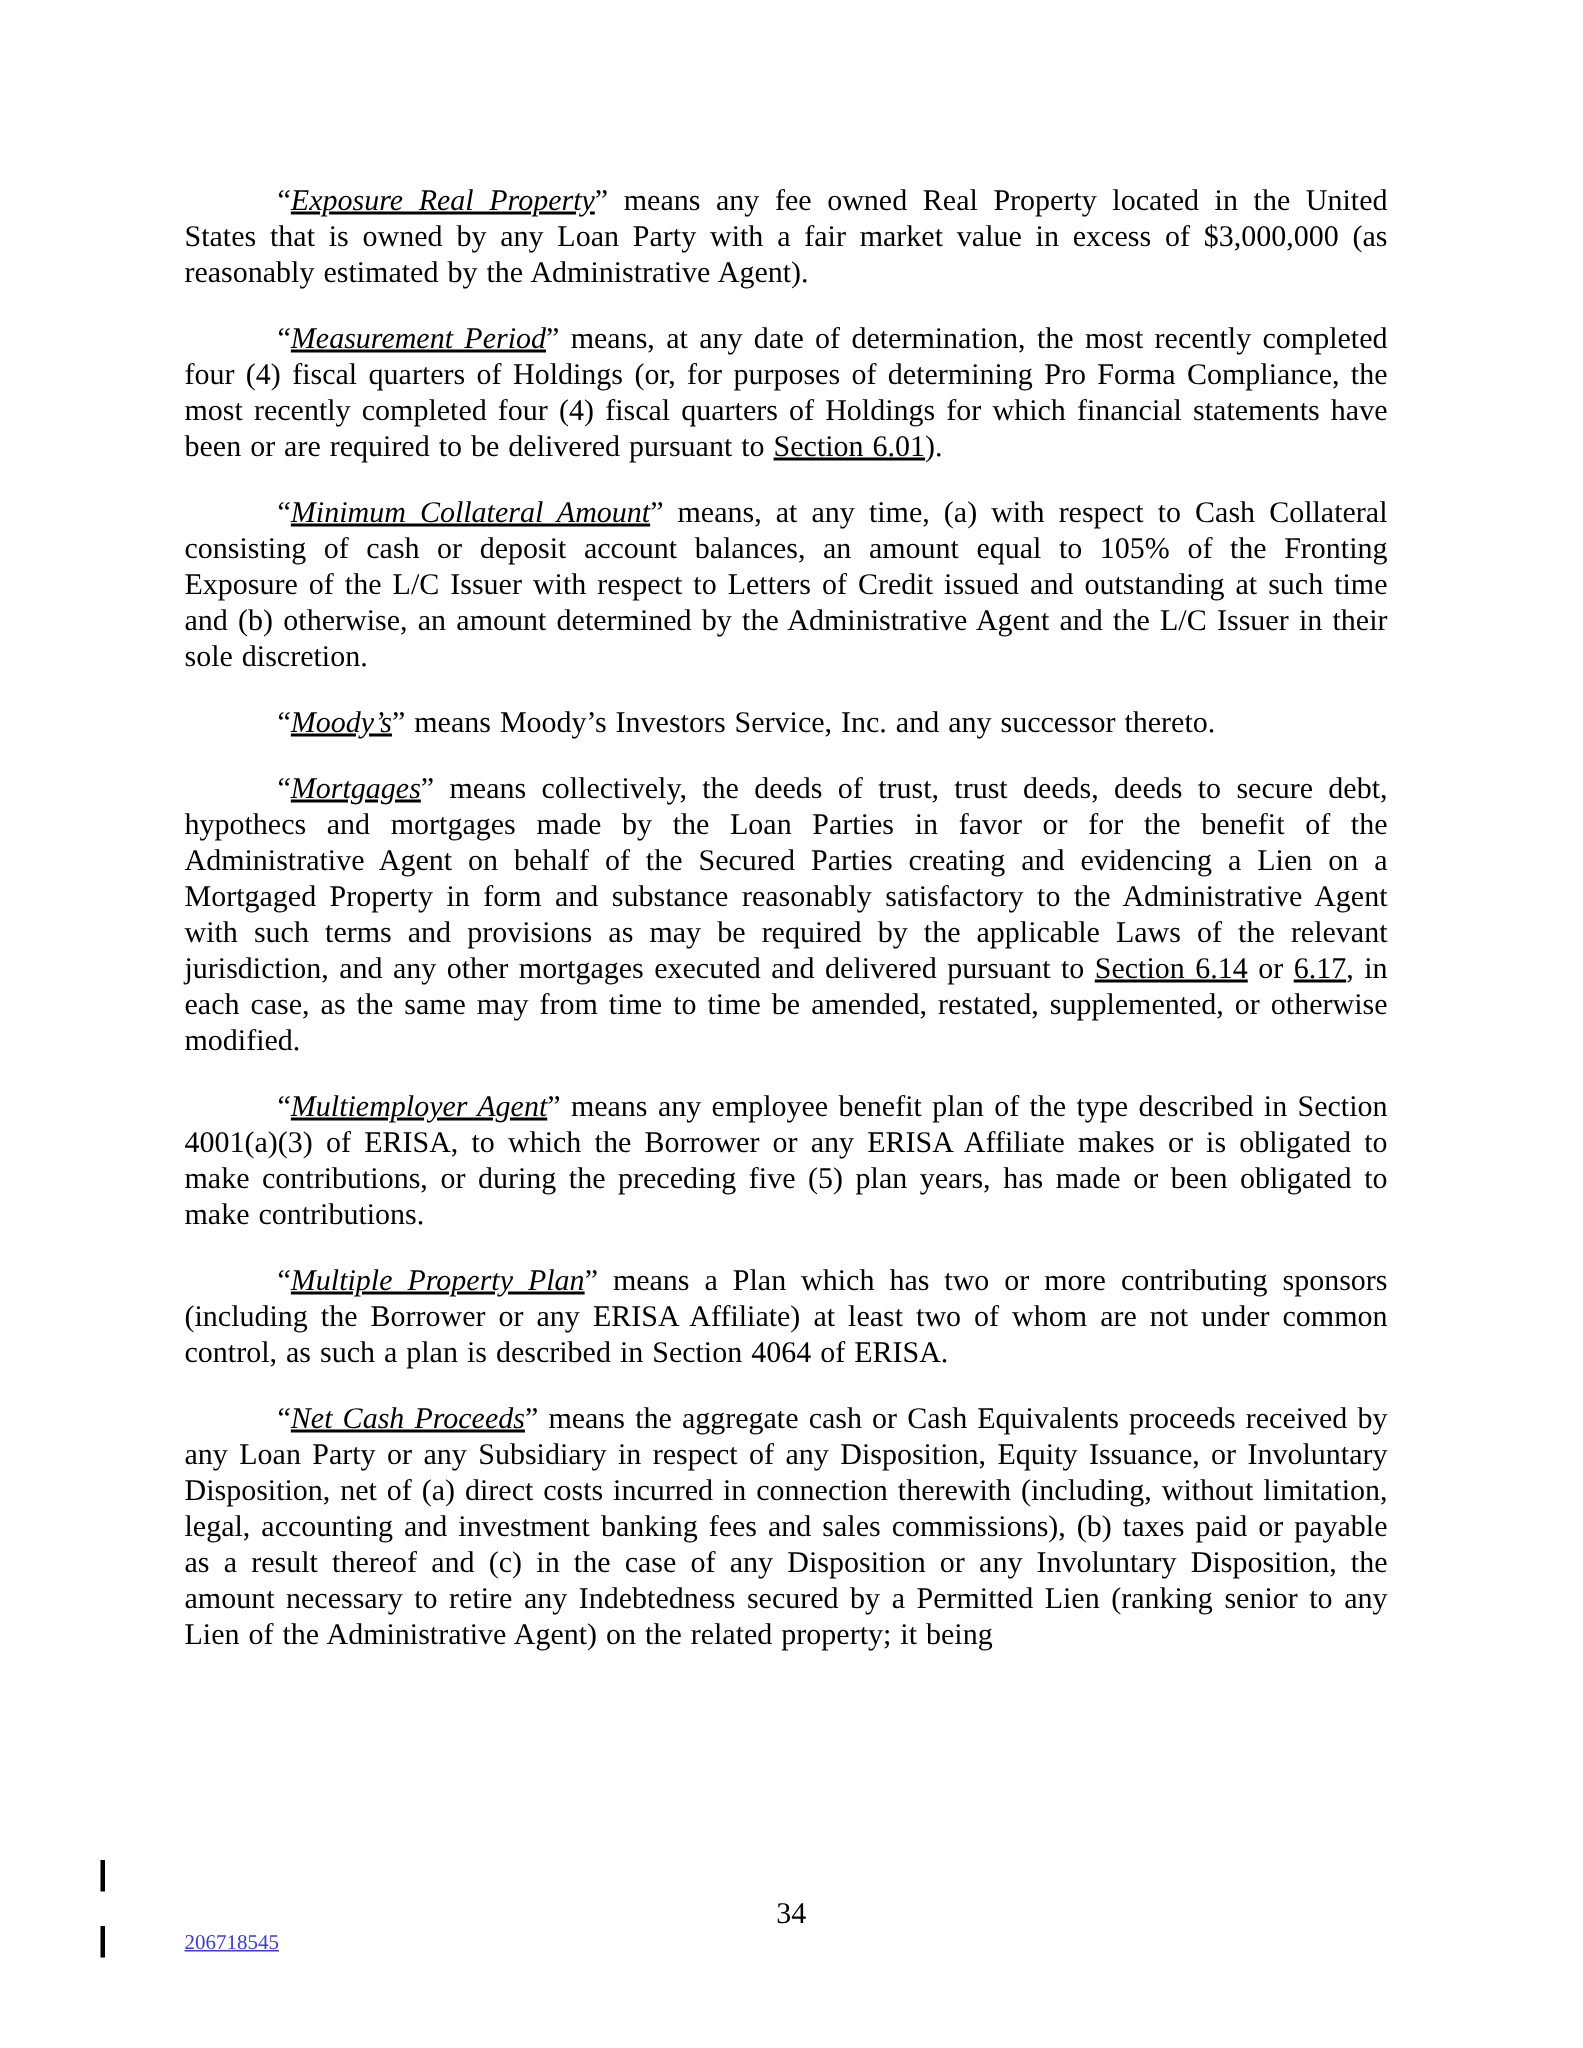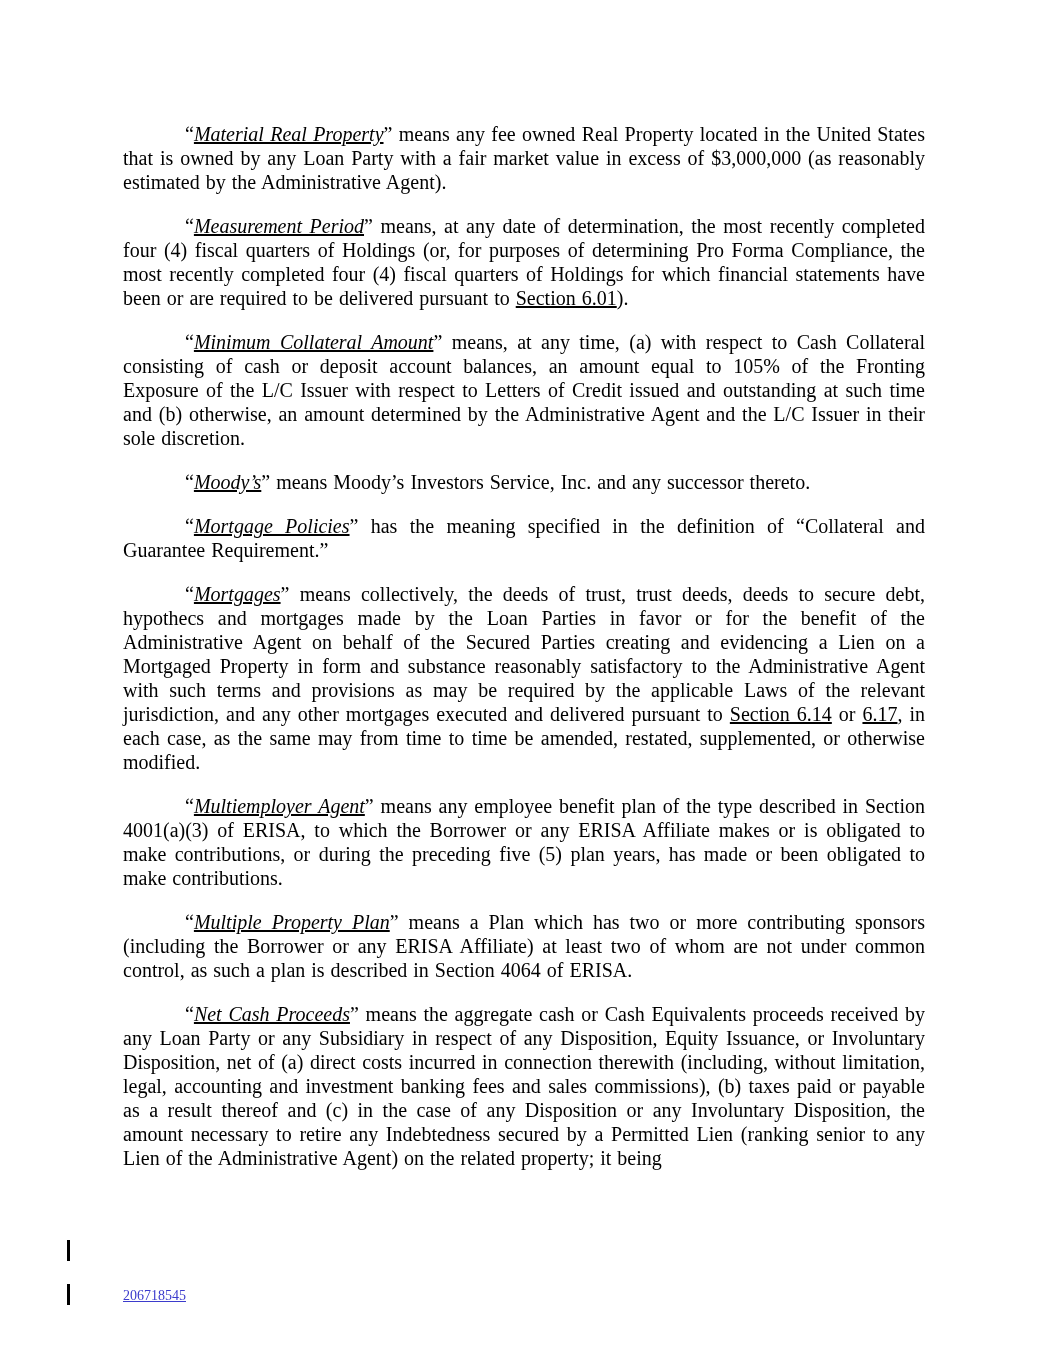--- a/index.html
+++ b/index.html
@@ -65,31 +65,31 @@
   .change-bar.bar1 { top: 1240px; }
   .change-bar.bar2 { top: 1284px; }
 </style>
 </head>
 <body>
 
 <div class="page">
 
   <main class="content">
     <div id="paragraphs">
-        <p class="para"><span>“</span><span class="term">Material Real Property</span><span>” means any fee owned Real Property located in the United States that is owned by any Loan Party with a fair market value in excess of $3,000,000 (as reasonably estimated by the Administrative Agent).</span></p>
+        <p class="para"><span>“</span><span class="term">Exposure Real Property</span><span>” means any fee owned Real Property located in the United States that is owned by any Loan Party with a fair market value in excess of $3,000,000 (as reasonably estimated by the Administrative Agent).</span></p>
         <p class="para"><span>“</span><span class="term">Measurement Period</span><span>” means, at any date of determination, the most recently completed four (4) fiscal quarters of Holdings (or, for purposes of determining Pro Forma Compliance, the most recently completed four (4) fiscal quarters of Holdings for which financial statements have been or are required to be delivered pursuant to </span><span class="secref">Section 6.01</span><span>).</span></p>
         <p class="para"><span>“</span><span class="term">Minimum Collateral Amount</span><span>” means, at any time, (a) with respect to Cash Collateral consisting of cash or deposit account balances, an amount equal to 105% of the Fronting Exposure of the L/C Issuer with respect to Letters of Credit issued and outstanding at such time and (b) otherwise, an amount determined by the Administrative Agent and the L/C Issuer in their sole discretion.</span></p>
         <p class="para"><span>“</span><span class="term">Moody’s</span><span>” means Moody’s Investors Service, Inc. and any successor thereto.</span></p>
-        <p class="para"><span>“</span><span class="term">Mortgage Policies</span><span>” has the meaning specified in the definition of “Collateral and Guarantee Requirement.”</span></p>
         <p class="para"><span>“</span><span class="term">Mortgages</span><span>” means collectively, the deeds of trust, trust deeds, deeds to secure debt, hypothecs and mortgages made by the Loan Parties in favor or for the benefit of the Administrative Agent on behalf of the Secured Parties creating and evidencing a Lien on a Mortgaged Property in form and substance reasonably satisfactory to the Administrative Agent with such terms and provisions as may be required by the applicable Laws of the relevant jurisdiction, and any other mortgages executed and delivered pursuant to </span><span class="secref">Section 6.14</span><span> or </span><span class="secref">6.17</span><span>, in each case, as the same may from time to time be amended, restated, supplemented, or otherwise modified.</span></p>
         <p class="para"><span>“</span><span class="term">Multiemployer Agent</span><span>” means any employee benefit plan of the type described in Section 4001(a)(3) of ERISA, to which the Borrower or any ERISA Affiliate makes or is obligated to make contributions, or during the preceding five (5) plan years, has made or been obligated to make contributions.</span></p>
         <p class="para"><span>“</span><span class="term">Multiple Property Plan</span><span>” means a Plan which has two or more contributing sponsors (including the Borrower or any ERISA Affiliate) at least two of whom are not under common control, as such a plan is described in Section 4064 of ERISA.</span></p>
         <p class="para"><span>“</span><span class="term">Net Cash Proceeds</span><span>” means the aggregate cash or Cash Equivalents proceeds received by any Loan Party or any Subsidiary in respect of any Disposition, Equity Issuance, or Involuntary Disposition, net of (a) direct costs incurred in connection therewith (including, without limitation, legal, accounting and investment banking fees and sales commissions), (b) taxes paid or payable as a result thereof and (c) in the case of any Disposition or any Involuntary Disposition, the amount necessary to retire any Indebtedness secured by a Permitted Lien (ranking senior to any Lien of the Administrative Agent) on the related property; it being</span></p>
       </div>
   </main>
 
   <div class="change-bar bar1"></div>
   <div class="change-bar bar2"></div>
 
+  <div class="page-number">34</div>
 
   <a class="doc-id-link">206718545</a>
 
 </div>
 
 </body></html>

